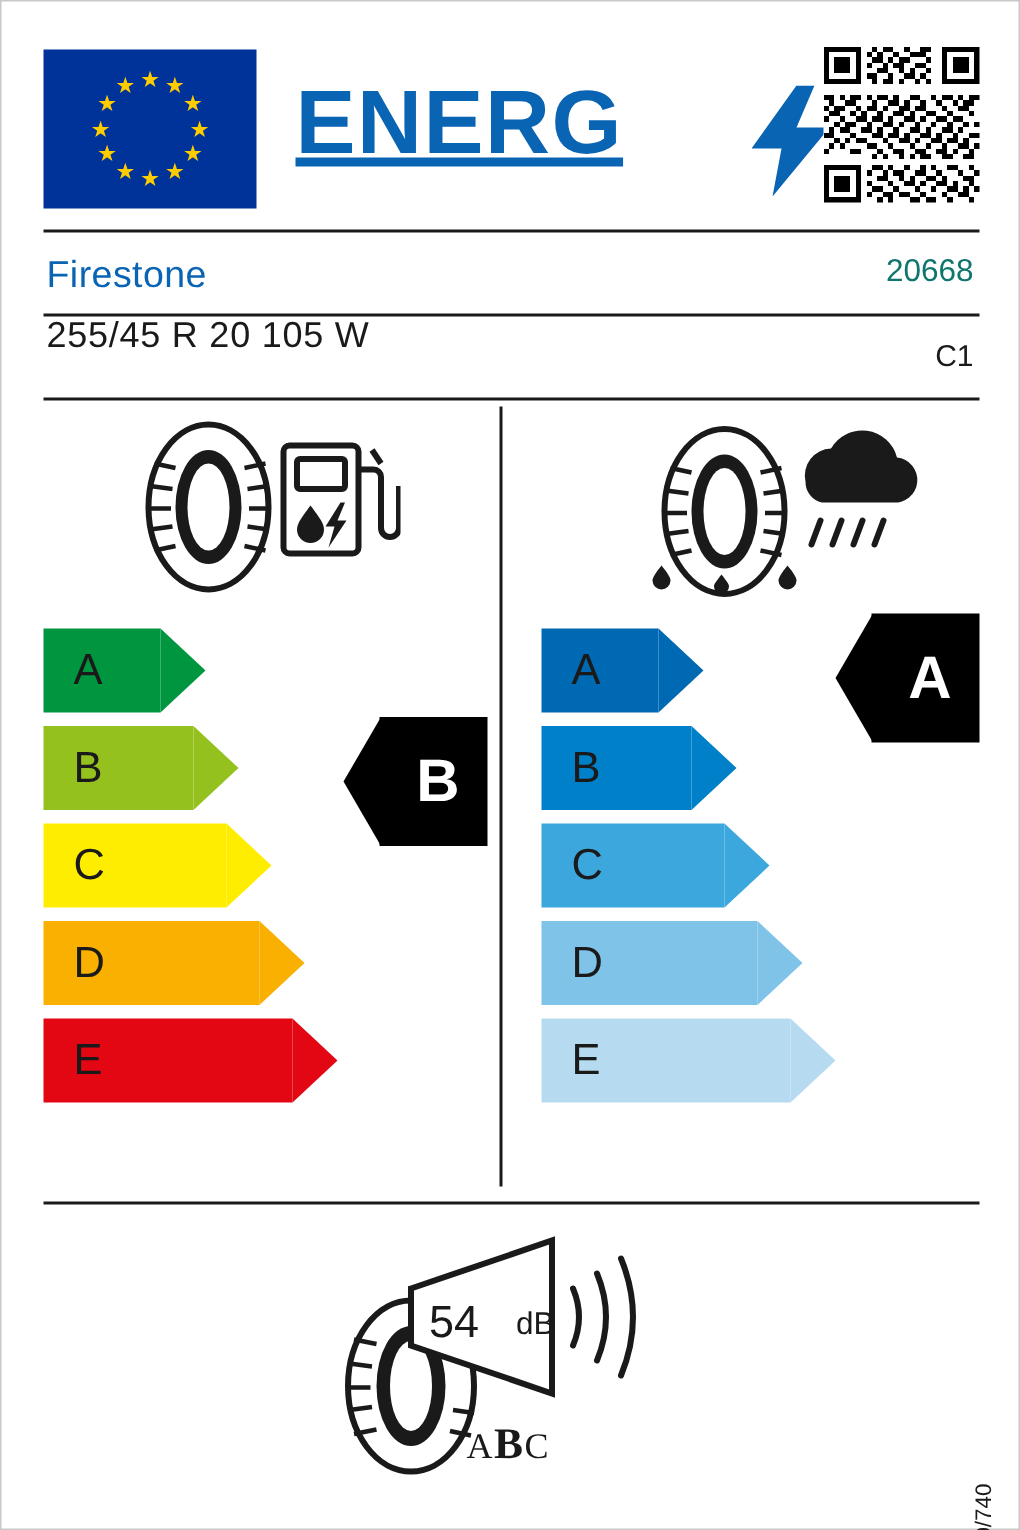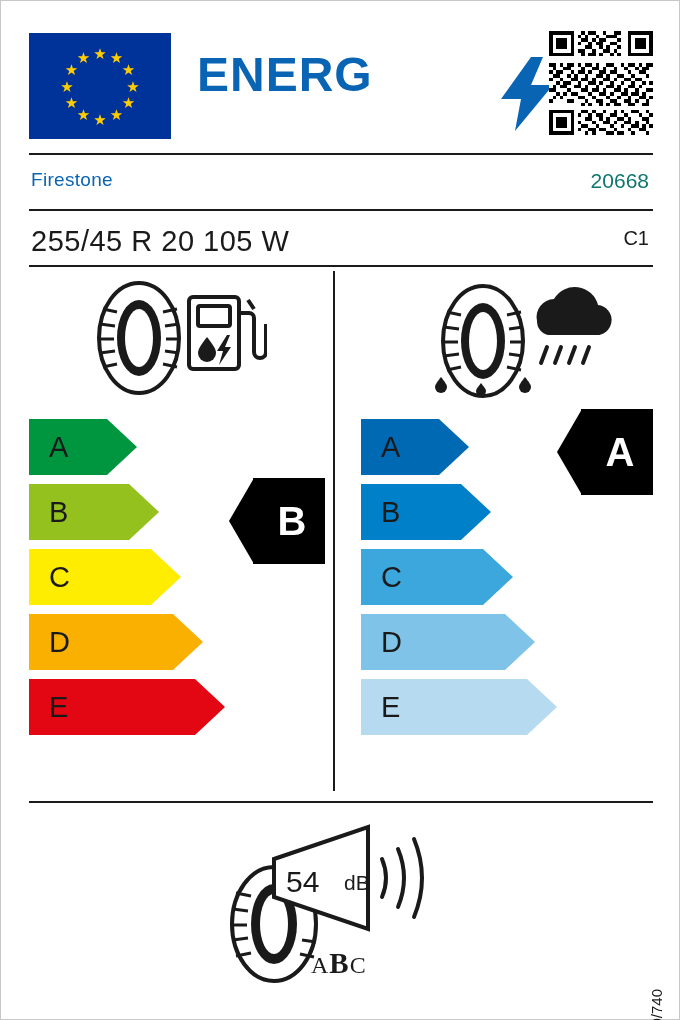--- a/index.html
+++ b/index.html
@@ -43,25 +43,26 @@
     font-size: 15px;
     line-height: 15px;
     width: 15px;
     height: 15px;
     text-align: center;
   }
   .energ-word {
     position: absolute;
     left: 168px;
     top: 16px;
-    font-size: 48px;
+    font-size: 60px;
     font-weight: bold;
     letter-spacing: 1px;
     color: #0a64b4;
     font-family: "Liberation Sans", sans-serif;
+    text-decoration: underline;
   }
   .bolt {
     position: absolute;
     left: 472px;
     top: 26px;
     width: 52px;
     height: 74px;
   }
   .qr {
     position: absolute;
@@ -89,34 +90,34 @@
     top: 270px;
     width: 2px;
     height: 520px;
     background: #1a1a1a;
   }
 
   
   .brand {
     position: absolute;
     left: 30px; top: 168px;
-    font-size: 19px;
+    font-size: 25px;
     color: #0a64b4;
     letter-spacing: 0.3px;
   }
   .model {
     position: absolute;
     right: 30px; top: 168px;
     font-size: 21px;
     color: #0f766e;
   }
   .size {
     position: absolute;
-    left: 30px; top: 224px;
-    font-size: 29px;
+    left: 30px; top: 209px;
+    font-size: 24px;
     letter-spacing: 0.5px;
   }
   .classcode {
     position: absolute;
     right: 30px; top: 226px;
     font-size: 20px;
   }
 
   
   .pict {

